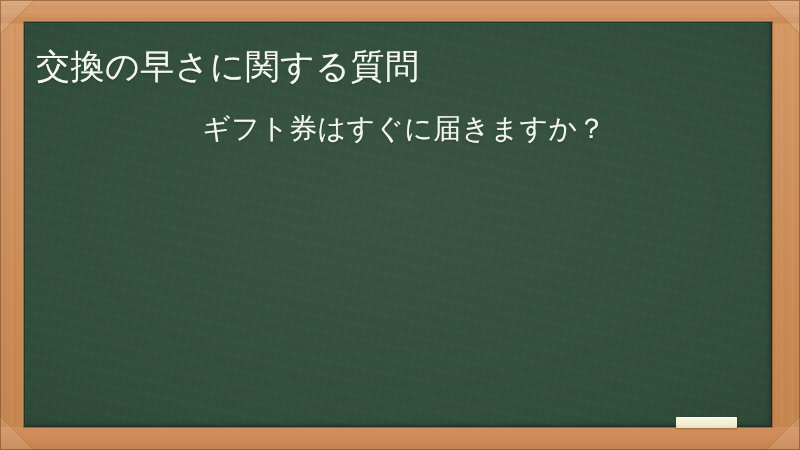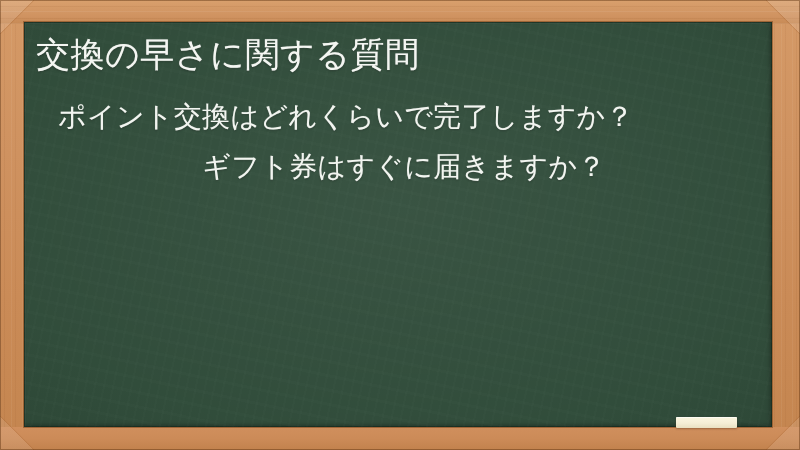--- a/index.html
+++ b/index.html
@@ -116,21 +116,21 @@
         rgba(255,255,255,0.010) 0px,
         rgba(255,255,255,0.010) 3px,
         rgba(0,0,0,0) 3px,
         rgba(0,0,0,0) 14px);
     pointer-events: none;
   }
 
   .board-content {
     position: relative;
     z-index: 2;
-    padding: 12px 22px 0 12px;
+    padding: 24px 22px 0 12px;
   }
 
   .title {
     color: #f4f6f2;
     font-size: 34px;
     line-height: 1.22;
     font-weight: 400;
     letter-spacing: 0.5px;
     margin: 0 0 28px 0;
     text-shadow:
@@ -185,21 +185,20 @@
   <div class="mitre mitre-bl"></div>
   <div class="mitre mitre-br"></div>
   <div class="frame-outline"></div>
 
   <div class="board">
     <div class="board-content">
 
       <h1 class="title">交換の早さに関する質問</h1>
 
       <ul class="q-list">
-        <li class="q-item">ポイント交換はどれくらいで完了しますか？</li>
         <li class="q-item">ギフト券はすぐに届きますか？</li>
       </ul>
 
     </div>
   </div>
 
   <div class="chalk"></div>
 
 </div>
 

